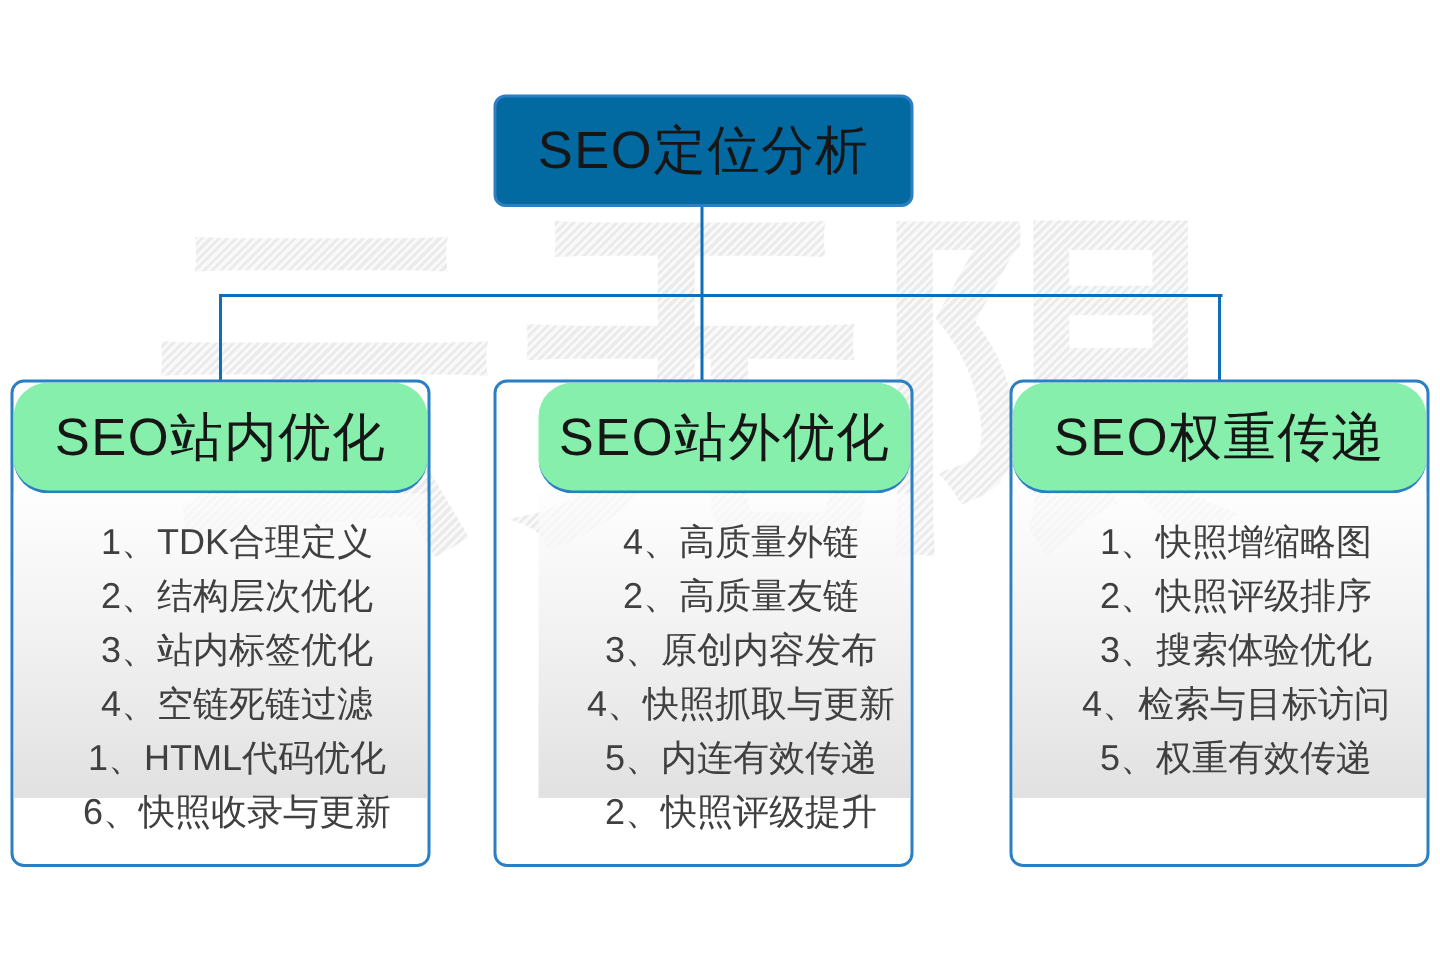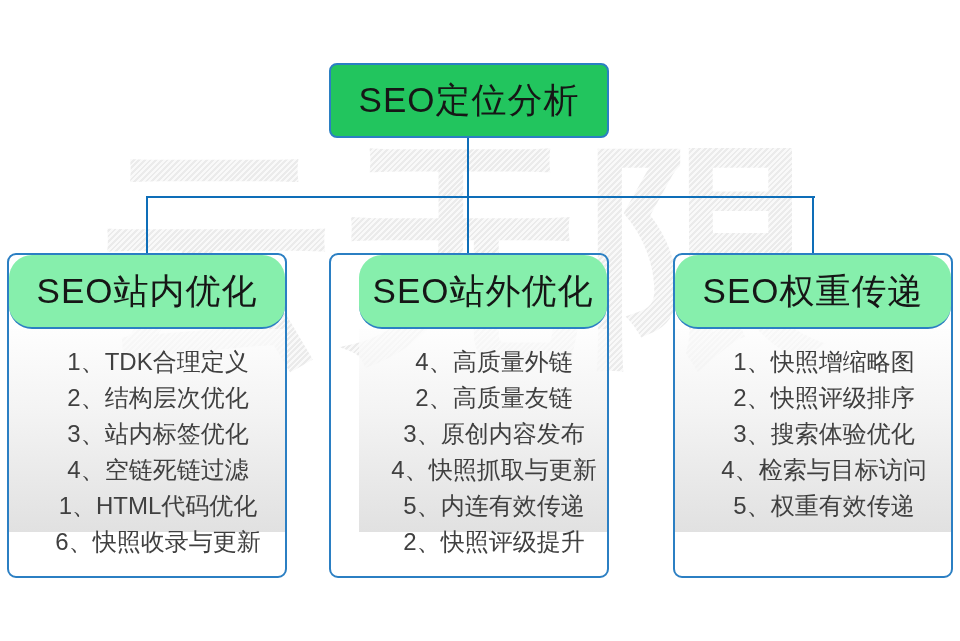--- a/index.html
+++ b/index.html
@@ -51,21 +51,21 @@
   .line.drop-r { left: 812px; top: 196px; width: 2px;   height: 58px; }
 
   
   .root-box {
     position: absolute;
     left: 329px;
     top: 63px;
     width: 280px;
     height: 75px;
     box-sizing: border-box;
-    background: #22c55e;
+    background: #0369a1;
     border: 2px solid #2b7fc3;
     border-radius: 8px;
     display: flex;
     align-items: center;
     justify-content: center;
     z-index: 3;
   }
   .root-box .title,
   .column .header .title {
     font-size: 35px;

